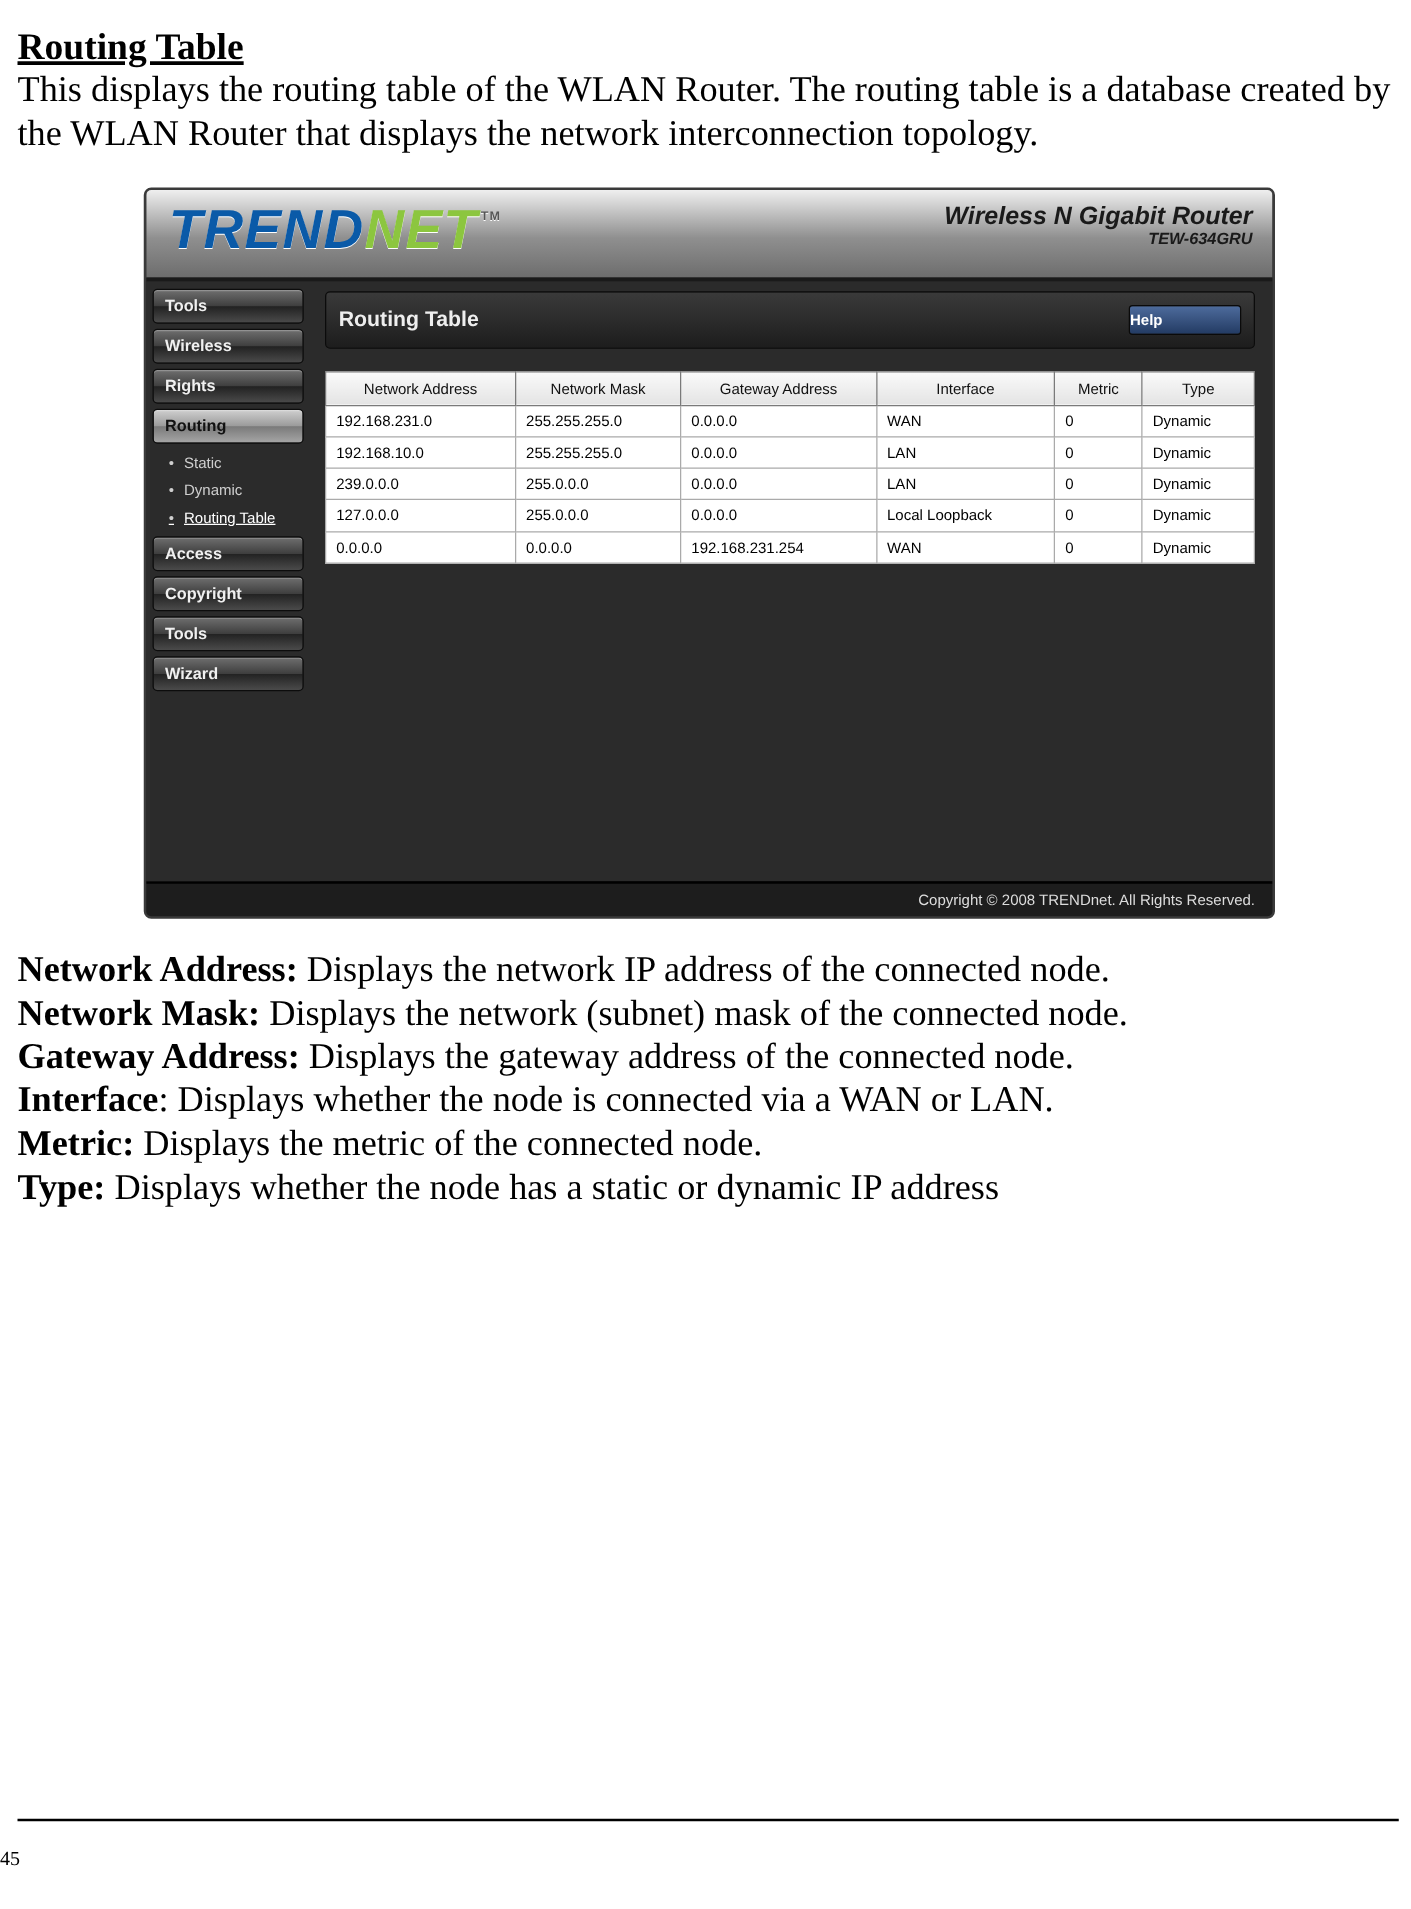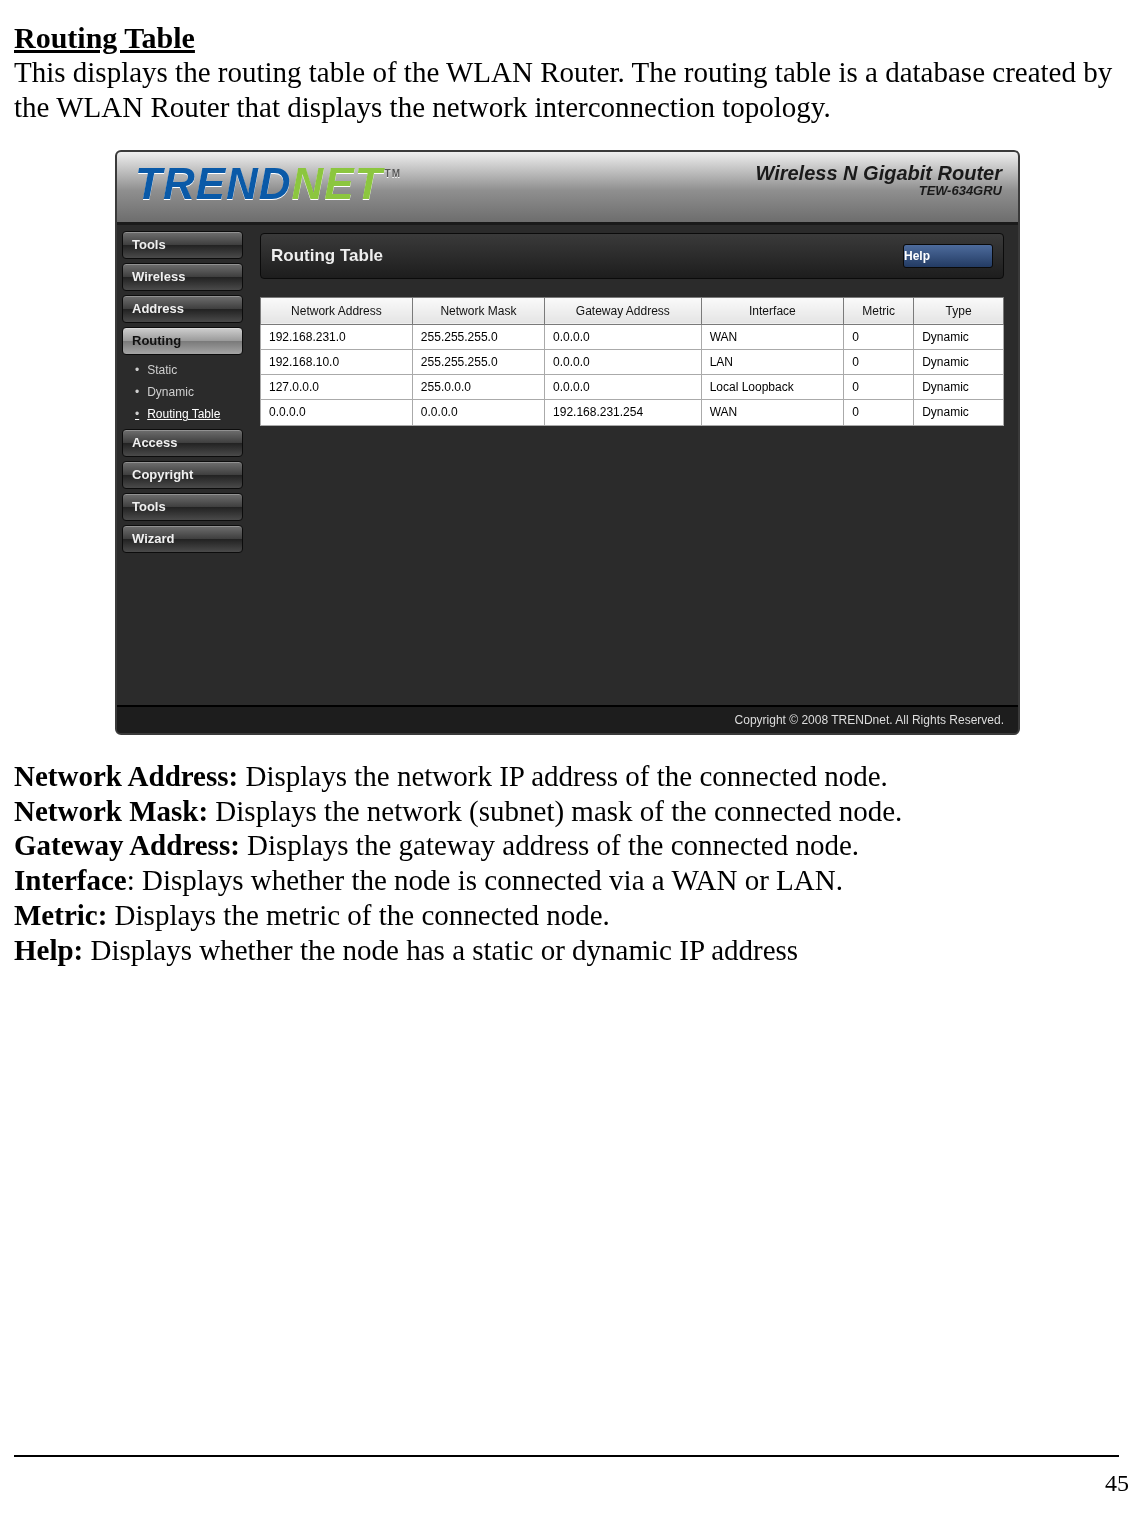--- a/index.html
+++ b/index.html
@@ -3,21 +3,21 @@
 <meta charset="utf-8">
 <style>
   html,body{margin:0;padding:0;background:#fff;font-family:"Times New Roman",Times,serif;color:#000}
   .page{width:1129px;min-height:1527px;margin:0 auto;position:relative;-webkit-font-smoothing:antialiased}
   .body{padding:20px 12px 0 14px;font-size:29px;line-height:1.18}
   .section-title{font-weight:700;text-decoration:underline;font-size:30px}
   .intro{margin:0 0 26px 0}
   .defs{margin-top:24px;font-size:29px;line-height:1.2}
   .defs p{margin:0}
   .defs b{font-weight:700}
-  .footer{position:absolute;left:0;right:0;bottom:30px;text-align:right;font-size:24px}
+  .footer{position:absolute;left:0;right:0;bottom:30px;text-align:left;font-size:16px}
   hr.pfoot{position:absolute;left:14px;right:10px;bottom:62px;border:0;border-top:2px solid #000}
 
   
   .shot-wrap{width:901px;margin:0 auto 0 auto}
   .shot{width:901px;border:2px solid #3a3a3a;border-radius:6px;overflow:hidden;background:#2b2b2b;font-family:Arial,Helvetica,sans-serif;color:#ddd;font-size:14px}
   .shot-header{height:70px;background:linear-gradient(#efefef,#8f8f8f 55%,#6d6d6d);position:relative;border-bottom:3px solid #1a1a1a}
   .brand{position:absolute;left:18px;top:6px;font-size:44px;font-weight:700;letter-spacing:1px;color:#0a5aa8;font-style:italic;text-shadow:0 1px 0 #fff}
   .brand .dot{color:#8cc63f}
   .brand .tm{font-size:10px;font-style:normal;position:relative;top:-22px;left:2px;color:#555}
   .prodline{position:absolute;right:16px;top:10px;text-align:right;color:#1a1a1a;font-weight:700;font-size:20px;font-style:italic}
@@ -62,21 +62,21 @@
           <span class="prodline">
             <span>Wireless N Gigabit Router</span>
             <span class="model">TEW-634GRU</span>
           </span>
         </div>
 
         <div class="shot-body">
           <div class="sidebar" id="sidebar">
               <div class="navbtn">Tools</div>
               <div class="navbtn">Wireless</div>
-              <div class="navbtn">Address</div>
+              <div class="navbtn">Rights</div>
               <div class="navbtn sel">Routing</div>
               <ul class="subnav">
                 <li>Static</li>
                 <li>Dynamic</li>
                 <li class="active">Routing Table</li>
               </ul>
               <div class="navbtn">Access</div>
               <div class="navbtn">Copyright</div>
               <div class="navbtn">Tools</div>
               <div class="navbtn">Wizard</div>
@@ -109,20 +109,28 @@
                   </tr>
                   <tr>
                     <td>192.168.10.0</td>
                     <td>255.255.255.0</td>
                     <td>0.0.0.0</td>
                     <td>LAN</td>
                     <td>0</td>
                     <td>Dynamic</td>
                   </tr>
                   <tr>
+                    <td>239.0.0.0</td>
+                    <td>255.0.0.0</td>
+                    <td>0.0.0.0</td>
+                    <td>LAN</td>
+                    <td>0</td>
+                    <td>Dynamic</td>
+                  </tr>
+                  <tr>
                     <td>127.0.0.0</td>
                     <td>255.0.0.0</td>
                     <td>0.0.0.0</td>
                     <td>Local Loopback</td>
                     <td>0</td>
                     <td>Dynamic</td>
                   </tr>
                   <tr>
                     <td>0.0.0.0</td>
                     <td>0.0.0.0</td>
@@ -139,19 +147,19 @@
         <div class="shot-footer">Copyright © 2008 TRENDnet. All Rights Reserved.</div>
       </div>
     </div>
 
     <div class="defs" id="defs">
         <p><b>Network Address:</b><span> Displays the network IP address of the connected node.</span></p>
         <p><b>Network Mask:</b><span> Displays the network (subnet) mask of the connected node.</span></p>
         <p><b>Gateway Address:</b><span> Displays the gateway address of the connected node.</span></p>
         <p><b>Interface</b><span>: Displays whether the node is connected via a WAN or LAN.</span></p>
         <p><b>Metric:</b><span> Displays the metric of the connected node.</span></p>
-        <p><b>Help:</b><span> Displays whether the node has a static or dynamic IP address</span></p>
+        <p><b>Type:</b><span> Displays whether the node has a static or dynamic IP address</span></p>
       </div>
   </div>
 
   <hr class="pfoot">
   <div class="footer">45</div>
 </div>
 
 </body></html>

